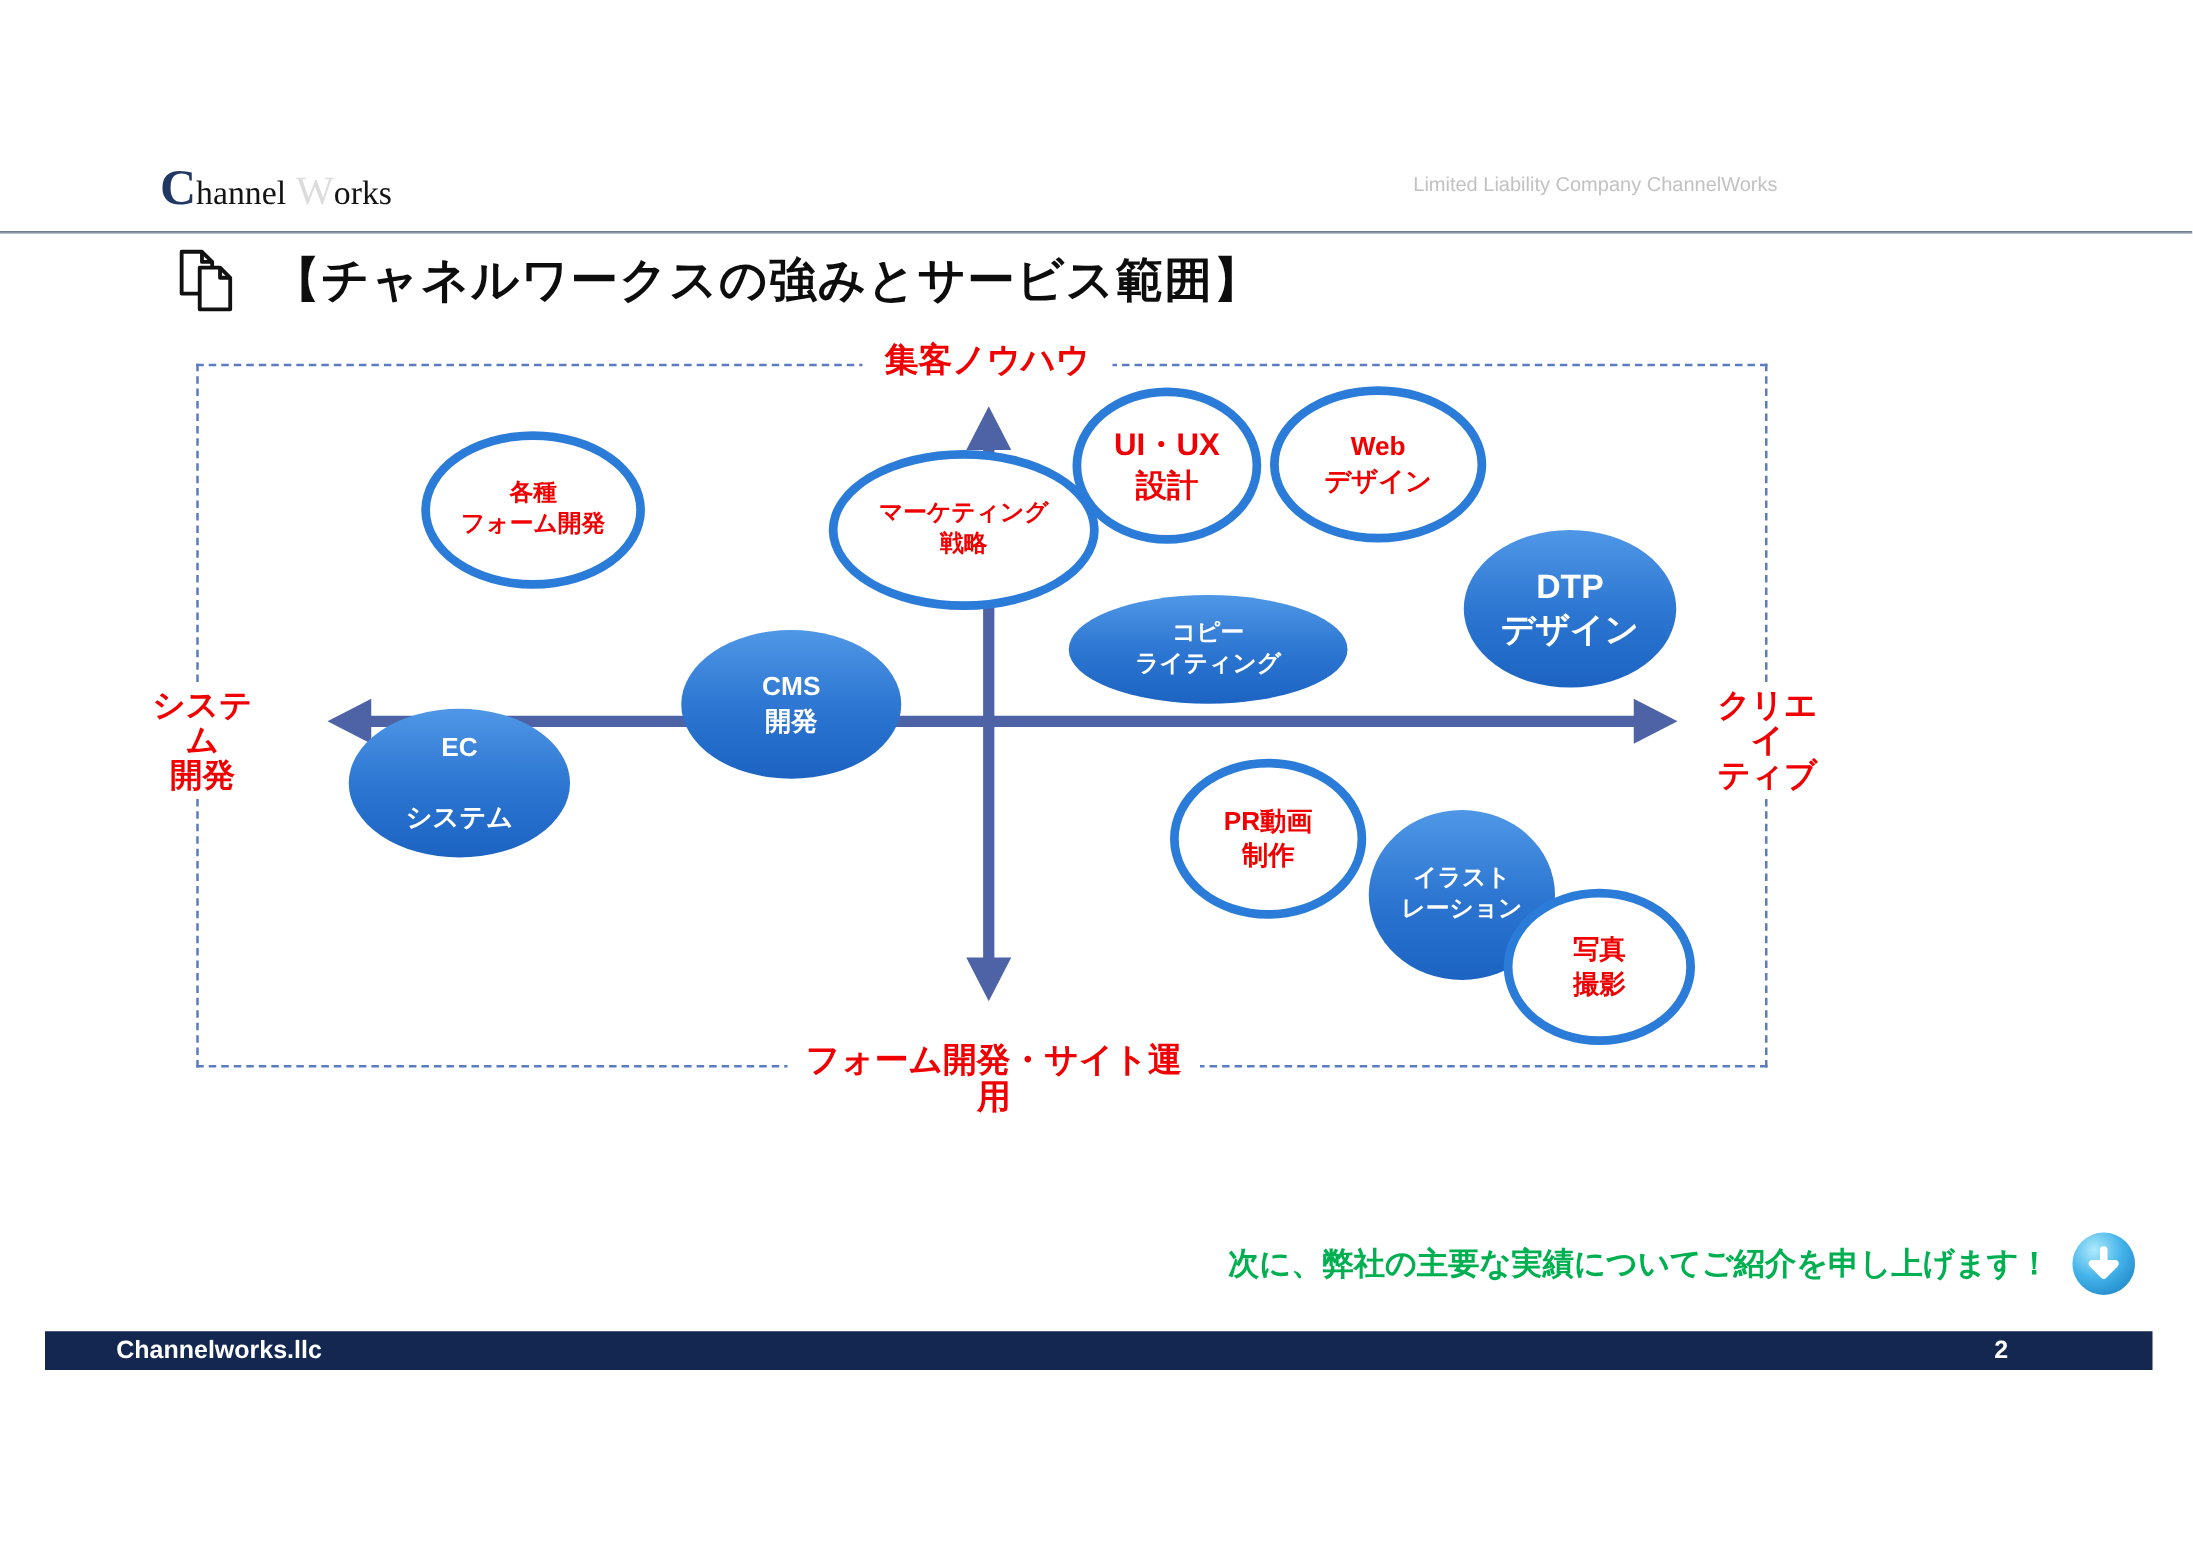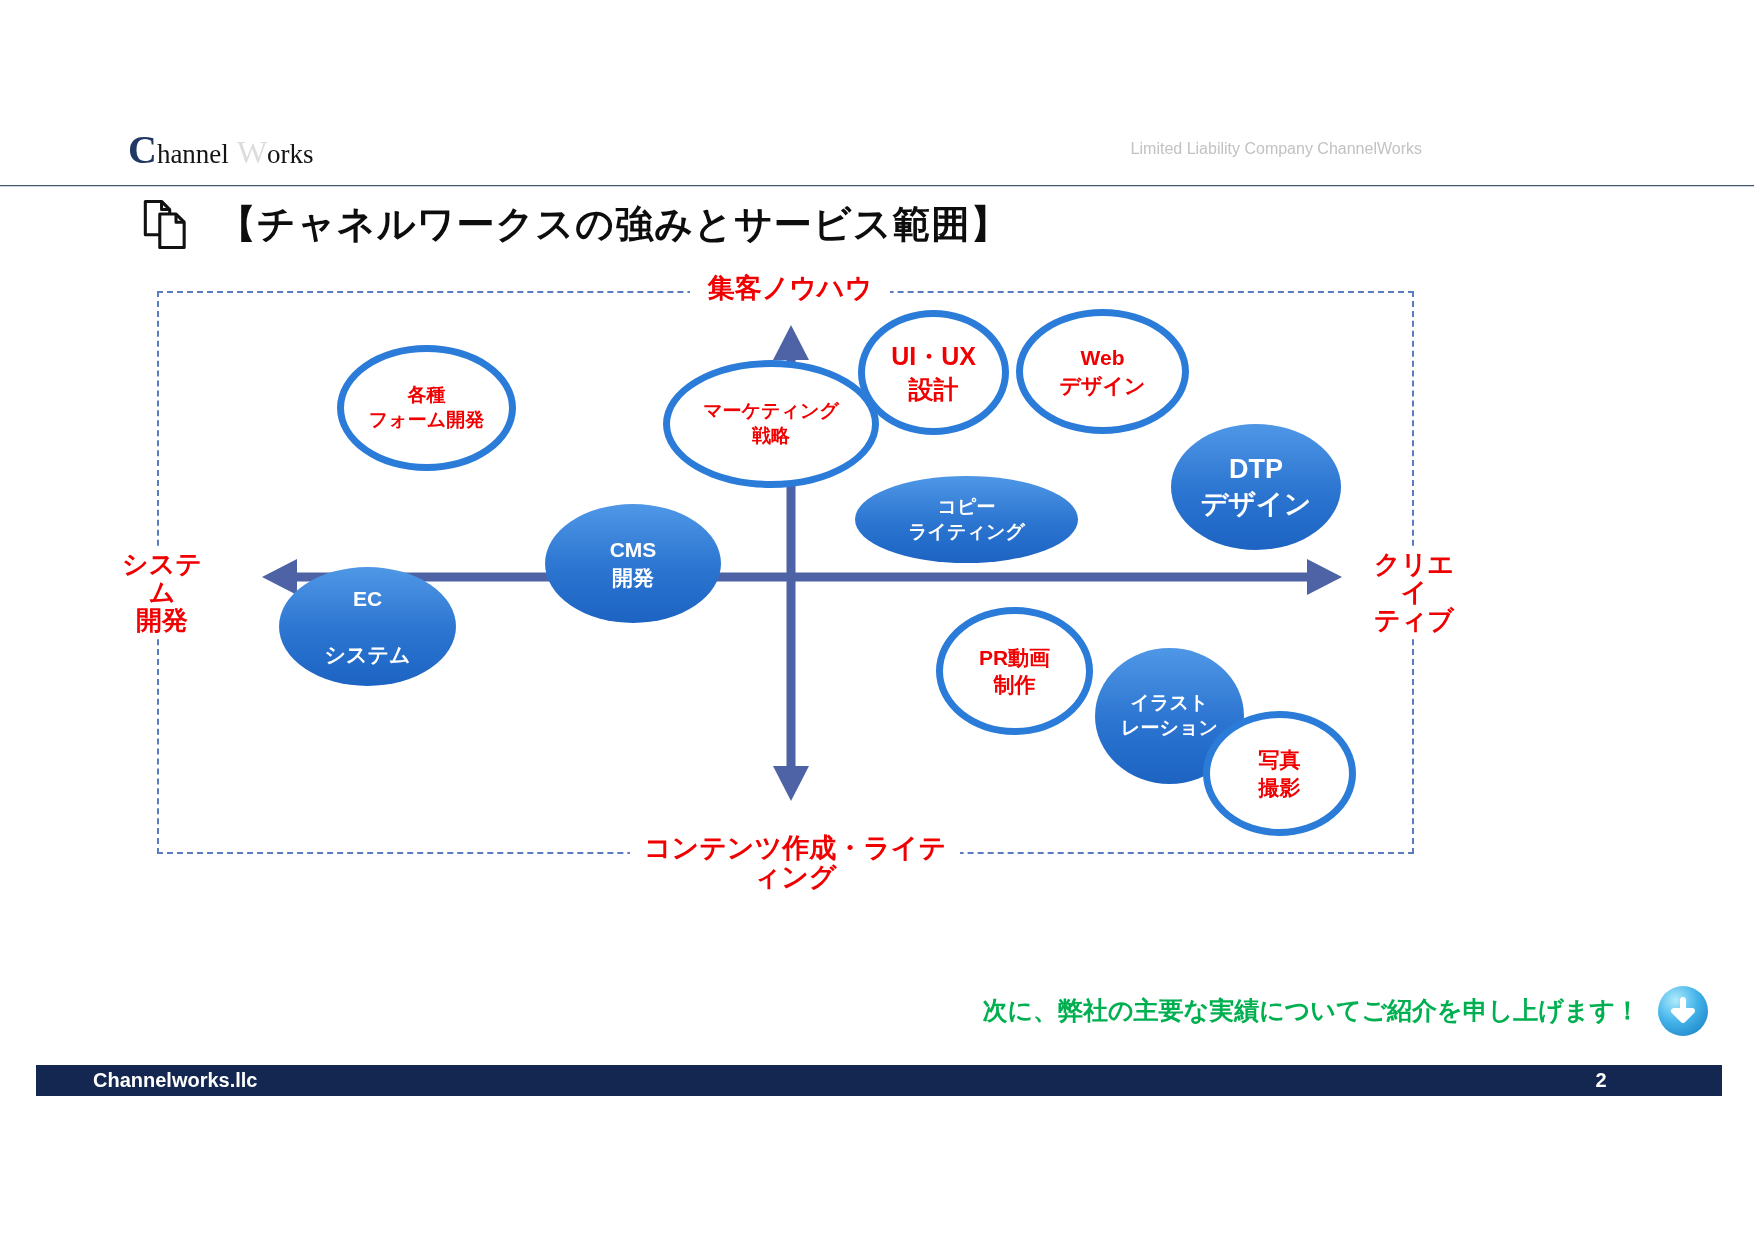--- a/index.html
+++ b/index.html
@@ -94,21 +94,21 @@
       <line x1="292" y1="577" x2="1312" y2="577" stroke="#4e63a5" stroke-width="9"></line>
       <polygon points="262,577 297,559 297,595" fill="#4e63a5"></polygon>
       <polygon points="1342,577 1307,559 1307,595" fill="#4e63a5"></polygon>
 
       <line x1="791" y1="352" x2="791" y2="772" stroke="#4e63a5" stroke-width="9"></line>
       <polygon points="791,325 773,360 809,360" fill="#4e63a5"></polygon>
       <polygon points="791,801 773,766 809,766" fill="#4e63a5"></polygon>
     </svg>
 
     <div class="axis-label axis-top">集客ノウハウ</div>
-    <div class="axis-label axis-bottom">コンテンツ作成・ライティング</div>
+    <div class="axis-label axis-bottom">フォーム開発・サイト運用</div>
     <div class="axis-label axis-left">
       <div>システム</div>
       <div>開発</div>
     </div>
     <div class="axis-label axis-right">
       <div>クリエイ</div>
       <div>ティブ</div>
     </div>
 
     <div id="bubbles">

